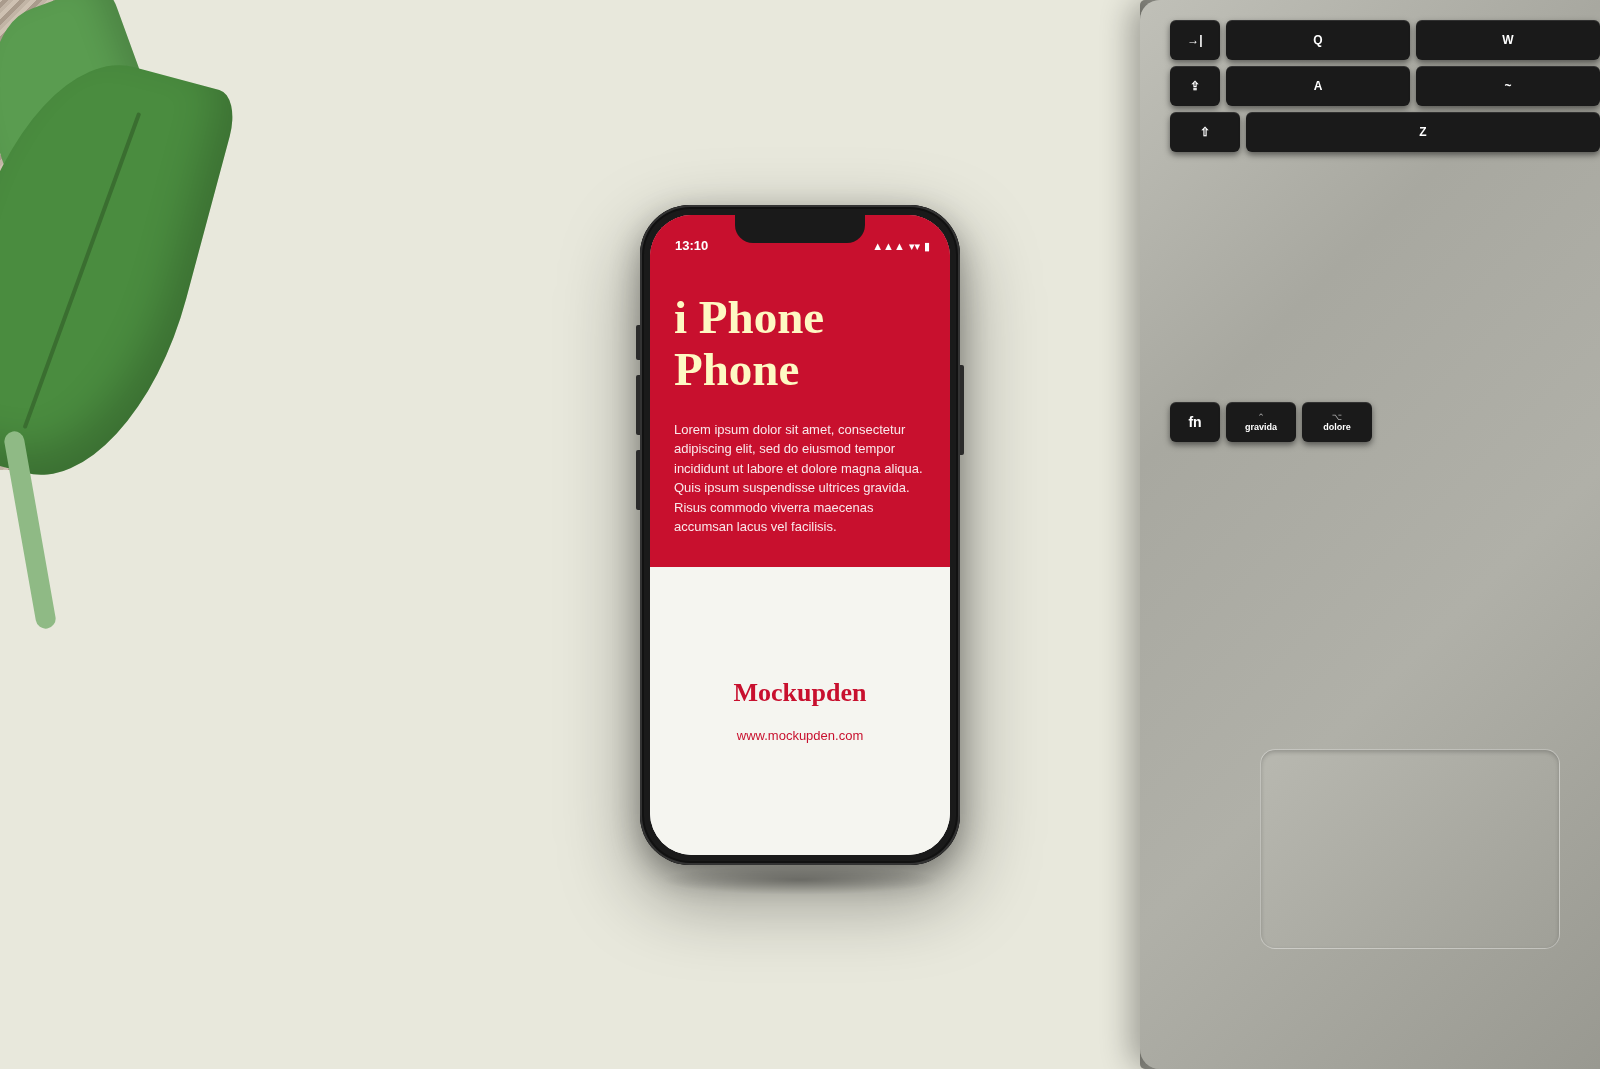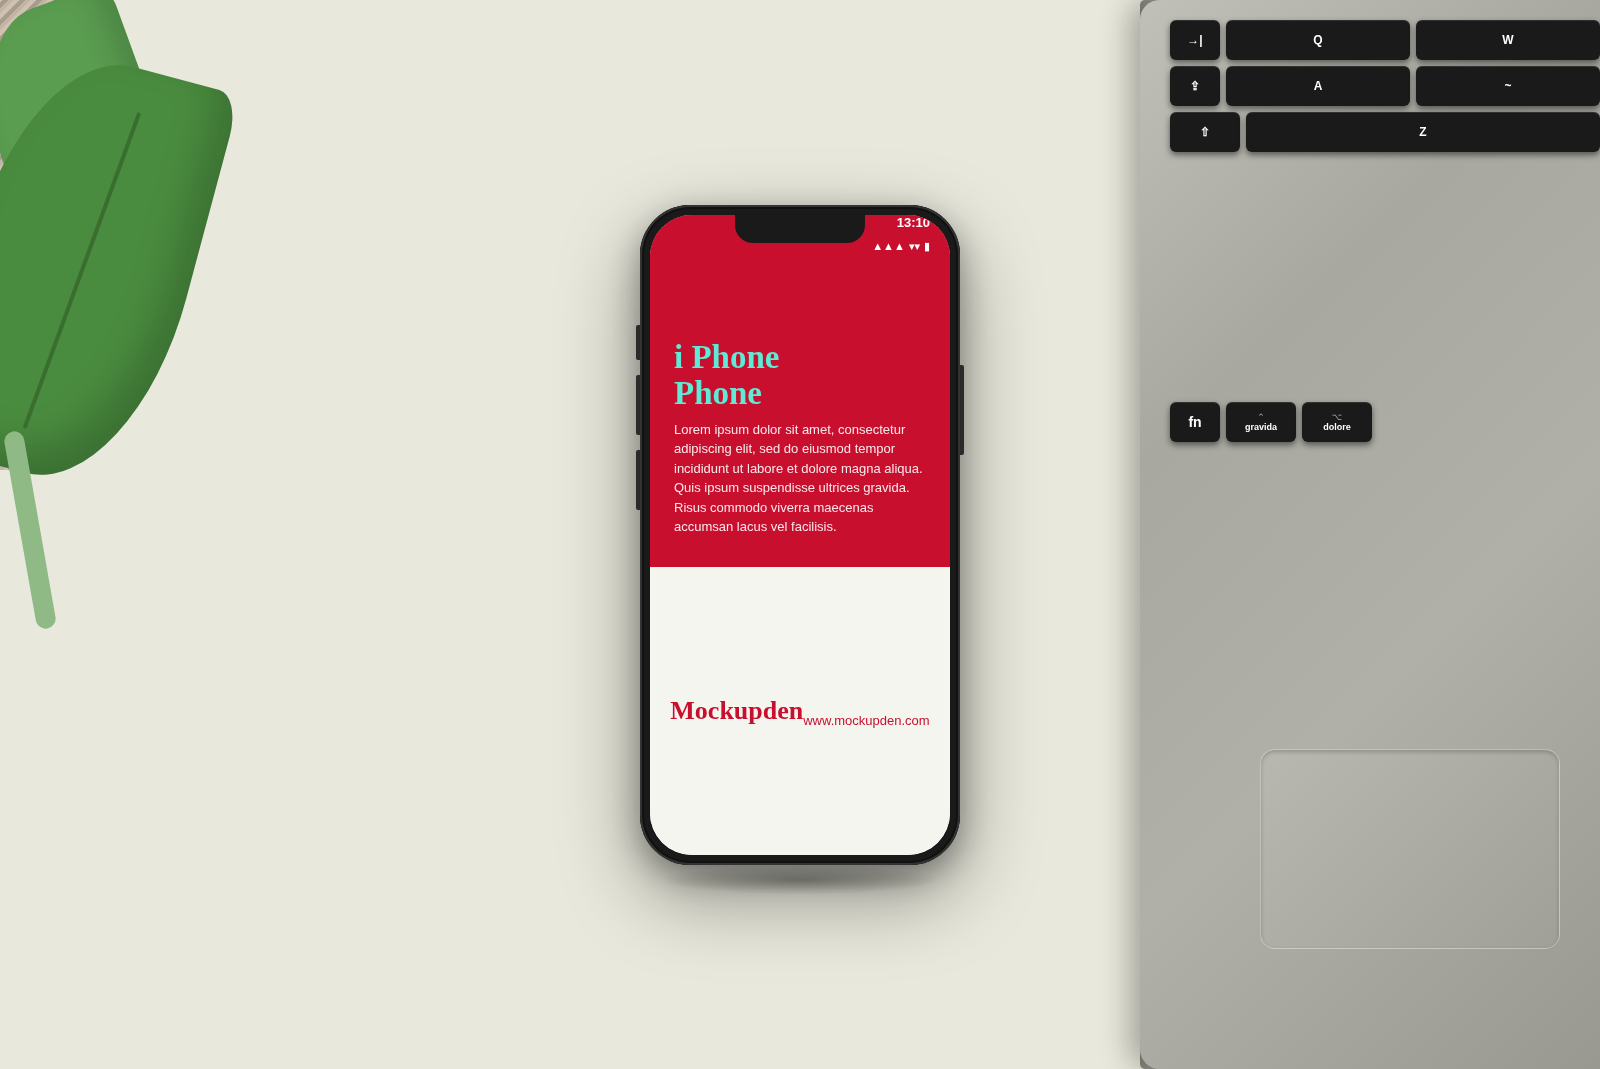--- a/index.html
+++ b/index.html
@@ -286,21 +286,20 @@
       position: absolute;
       top: 0;
       left: 0;
       right: 0;
       height: 44px;
       background: #c8102e;
       display: flex;
       align-items: flex-end;
       padding: 0 20px 6px;
       z-index: 15;
-      flex-direction: column;
     }
 
     .status-time {
       font-size: 13px;
       font-weight: 600;
       color: white;
       flex: 1;
       padding-left: 5px;
     }
 
@@ -320,44 +319,44 @@
       right: 0;
       height: 55%;
       background: #c8102e;
       display: flex;
       flex-direction: column;
       justify-content: flex-end;
       padding: 20px 24px 30px;
     }
 
     .screen-title {
-      font-size: 33px;
+      font-size: 47px;
       font-weight: 700;
-      color: #5eead4;
+      color: #fef9c3;
       line-height: 1.1;
-      margin-bottom: 8px;
+      margin-bottom: 24px;
       font-family: Georgia, serif;
     }
 
     .screen-body-text {
       font-size: 13px;
       color: rgba(255,255,255,0.9);
       line-height: 1.5;
     }
 
     
     .screen-bottom {
       position: absolute;
       bottom: 0;
       left: 0;
       right: 0;
       height: 45%;
       background: #f5f5f0;
       display: flex;
-      flex-direction: row;
+      flex-direction: column;
       align-items: center;
       justify-content: center;
     }
 
     .screen-brand {
       font-size: 26px;
       font-weight: 600;
       color: #c8102e;
       font-family: Georgia, serif;
     }

